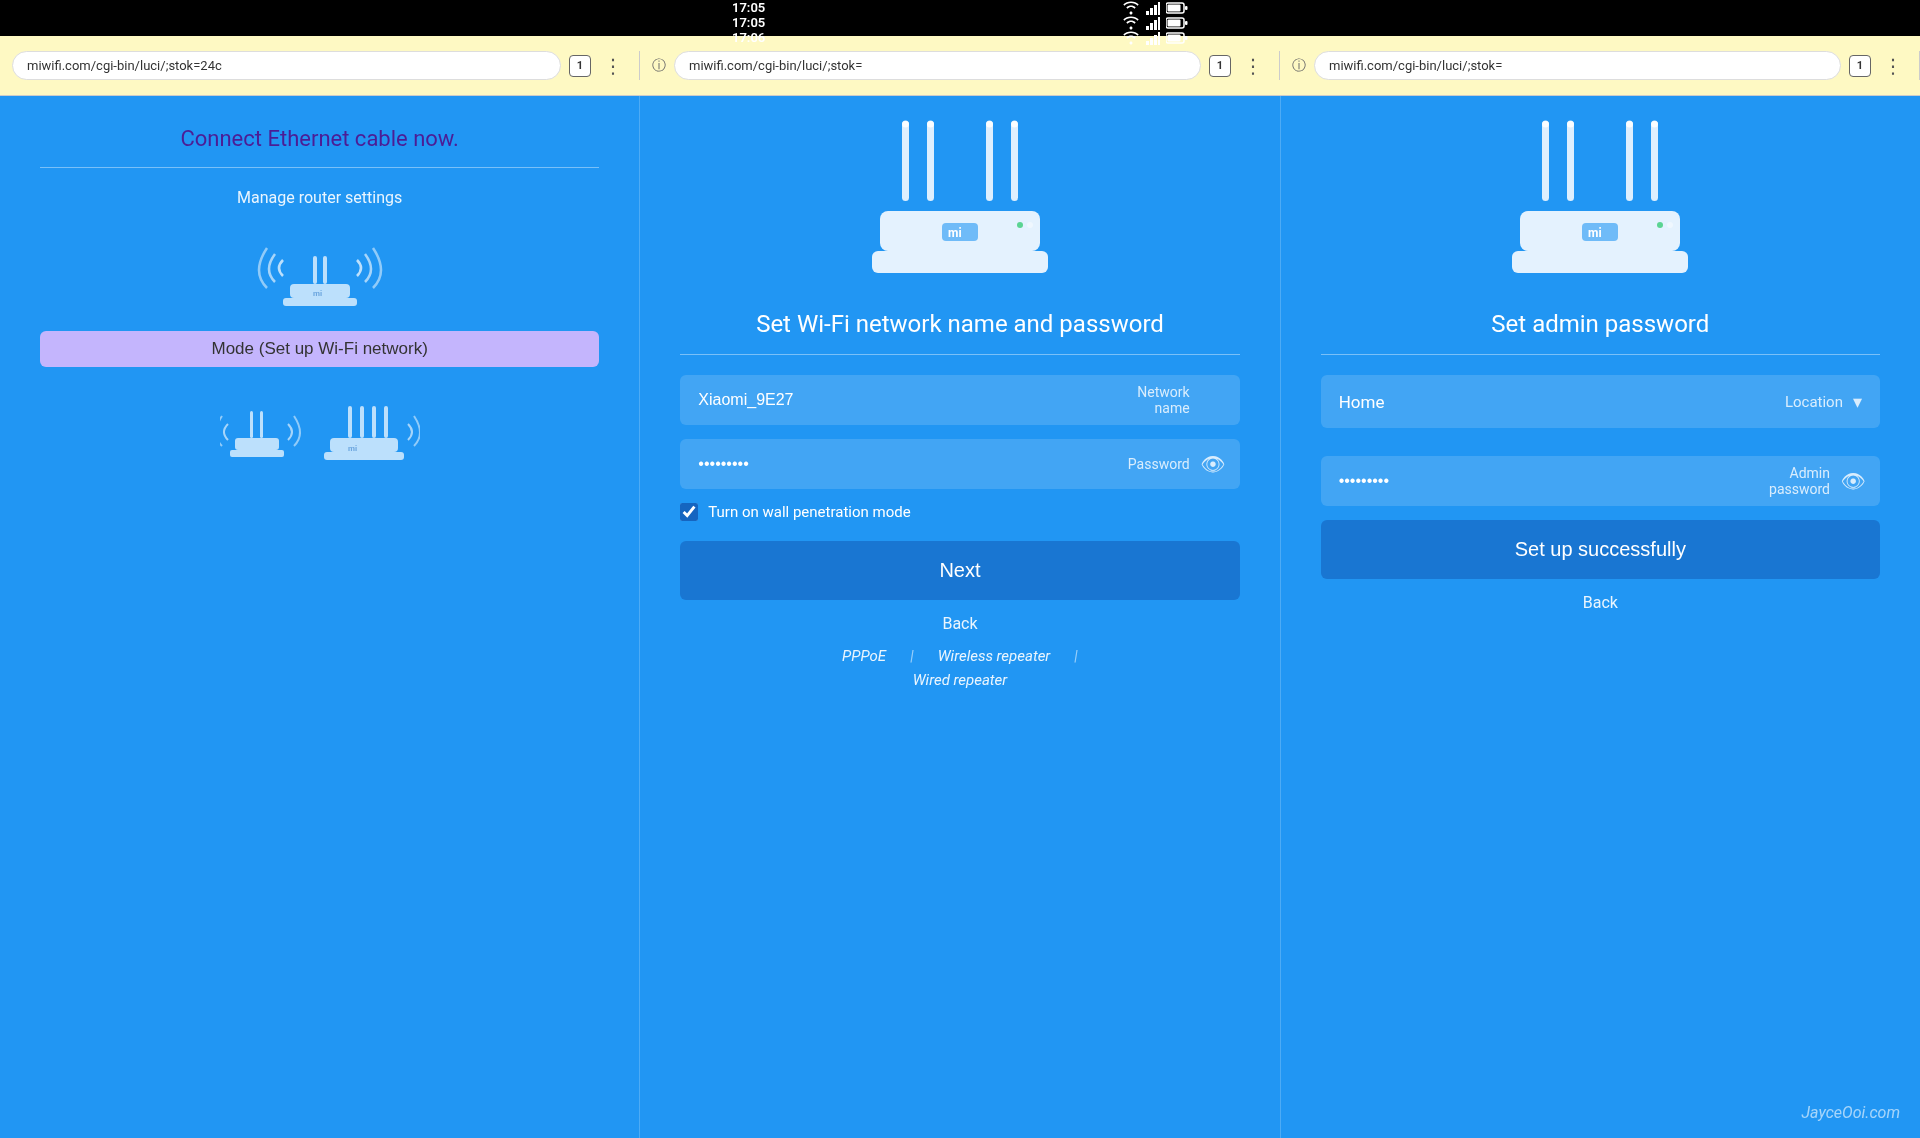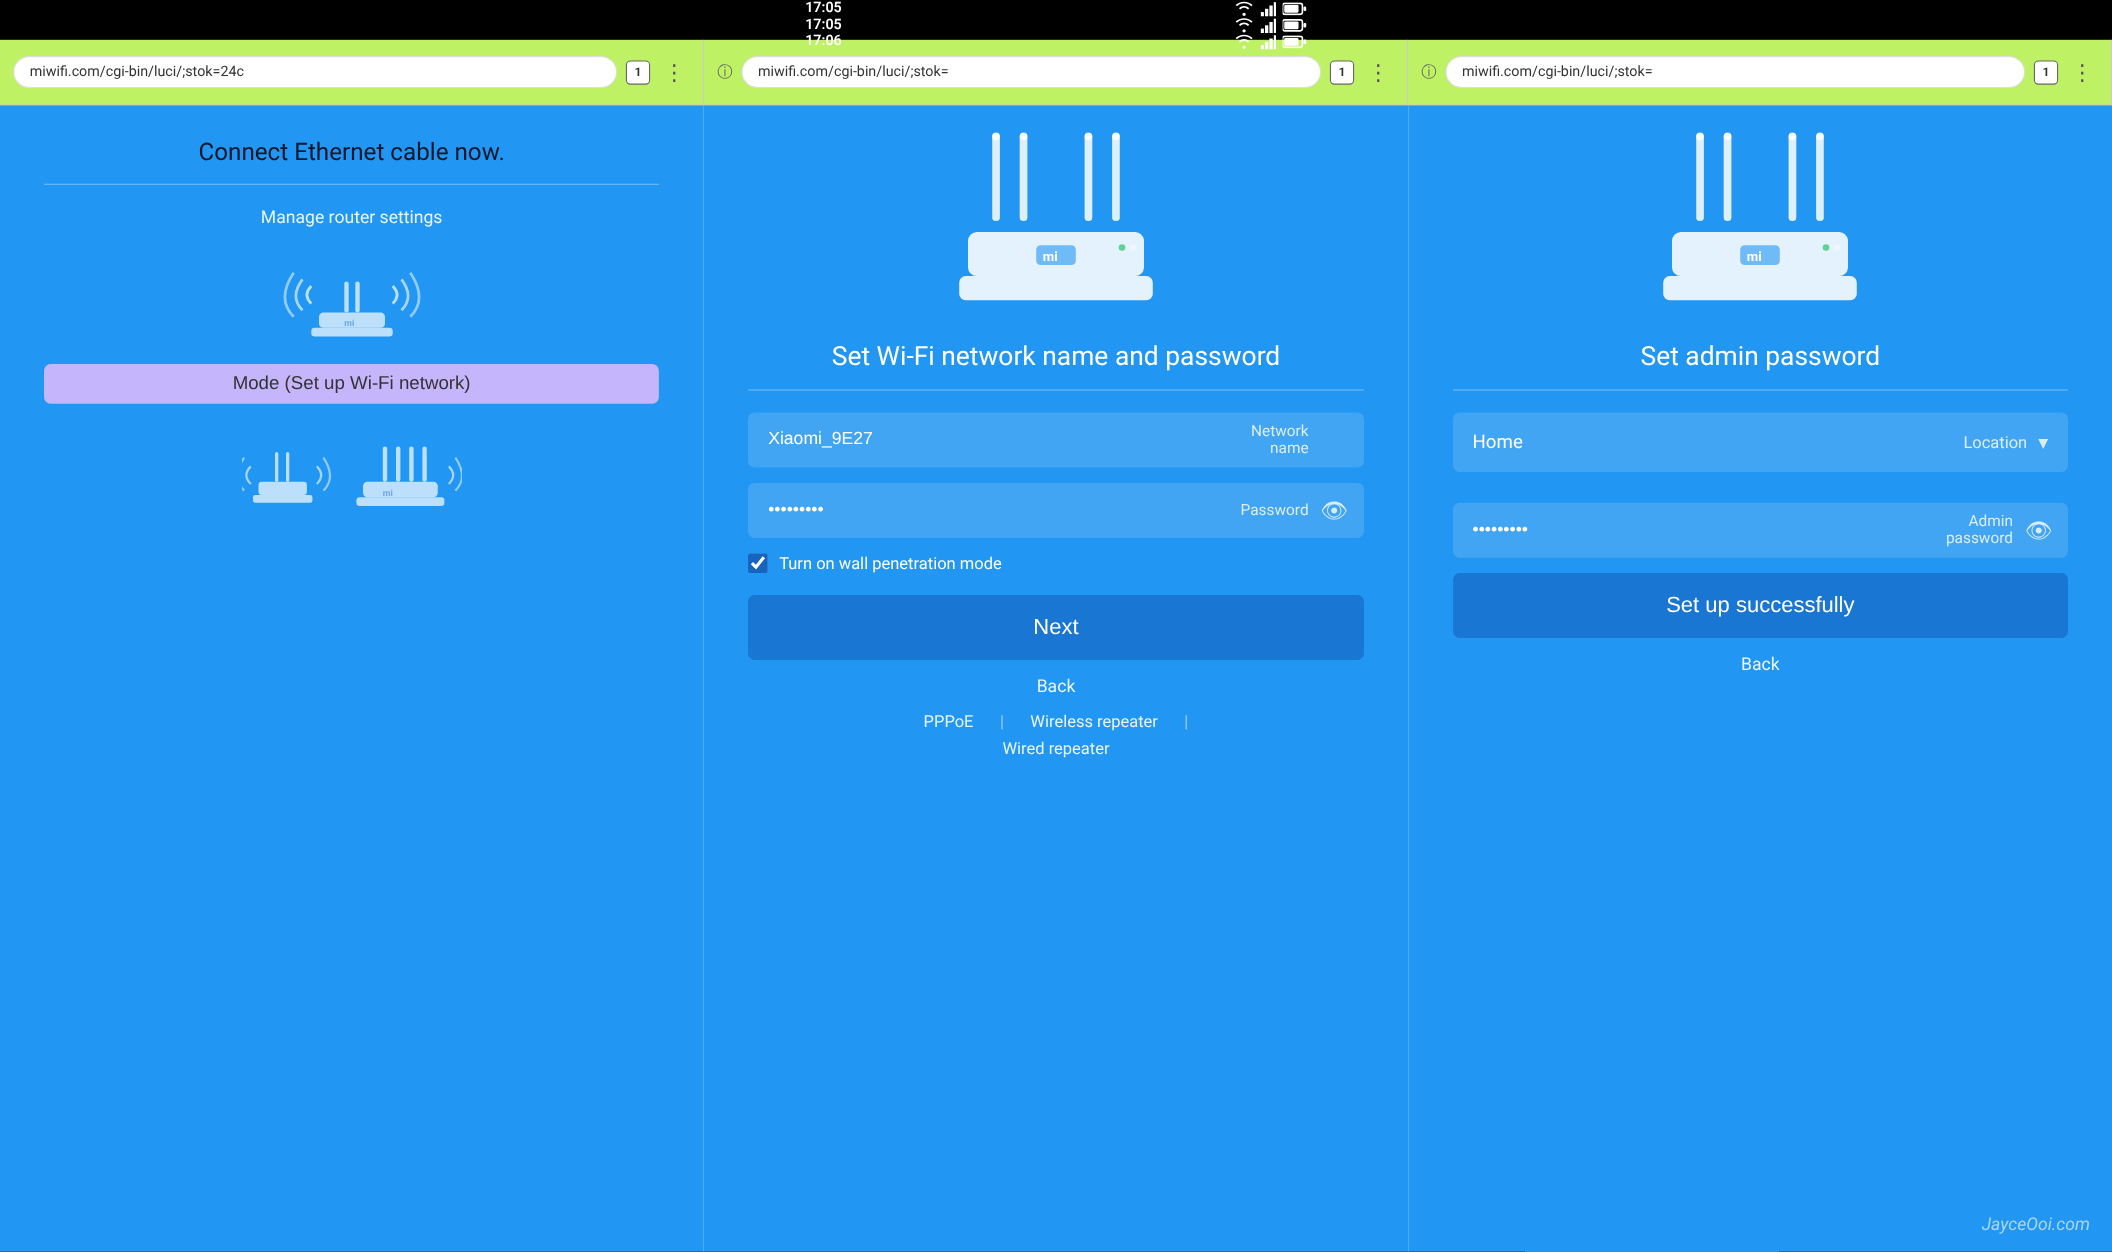--- a/index.html
+++ b/index.html
@@ -32,22 +32,23 @@
     }
     .status-icons {
       display: flex;
       align-items: center;
       gap: 6px;
     }
 
     
     .browser-chrome {
       display: flex;
-      background: #bef264;
+      background: #fef9c3;
       height: 60px;
+      align-items: center;
       border-bottom: 1px solid #ccc;
     }
     .browser-tab {
       display: flex;
       align-items: center;
       flex: 1;
       padding: 0 12px;
       gap: 8px;
       border-right: 1px solid #ccc;
     }
@@ -107,21 +108,21 @@
       padding: 30px 40px;
       border-right: 1px solid rgba(255,255,255,0.2);
       position: relative;
     }
     .panel:last-child {
       border-right: none;
     }
 
     
     .panel-title {
-      color: #0f172a;
+      color: #4c1d95;
       font-size: 22px;
       font-weight: 400;
       text-align: center;
       margin-bottom: 16px;
     }
     .panel-divider {
       width: 100%;
       border: none;
       border-top: 1px solid rgba(255,255,255,0.4);
       margin-bottom: 20px;
@@ -244,20 +245,21 @@
       cursor: pointer;
       margin-bottom: 14px;
     }
 
     .links-row {
       display: flex;
       align-items: center;
       gap: 24px;
       color: rgba(255,255,255,0.9);
       font-size: 15px;
+      font-style: italic;
     }
     .links-row span {
       cursor: pointer;
     }
     .links-row .sep {
       opacity: 0.6;
     }
 
     
     .select-field {

